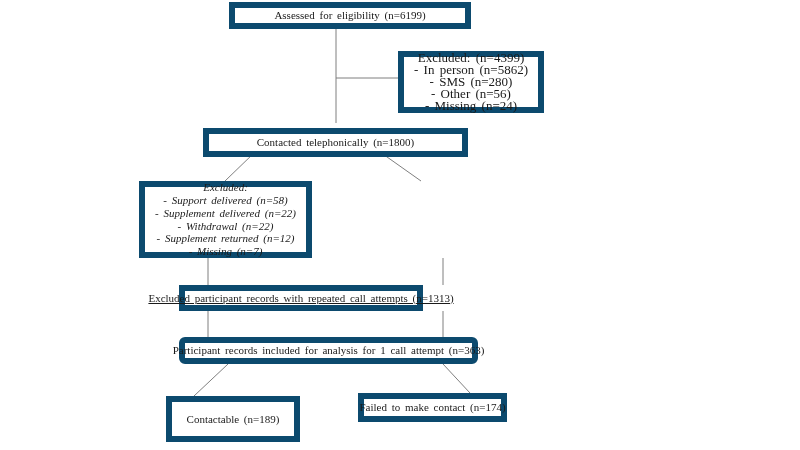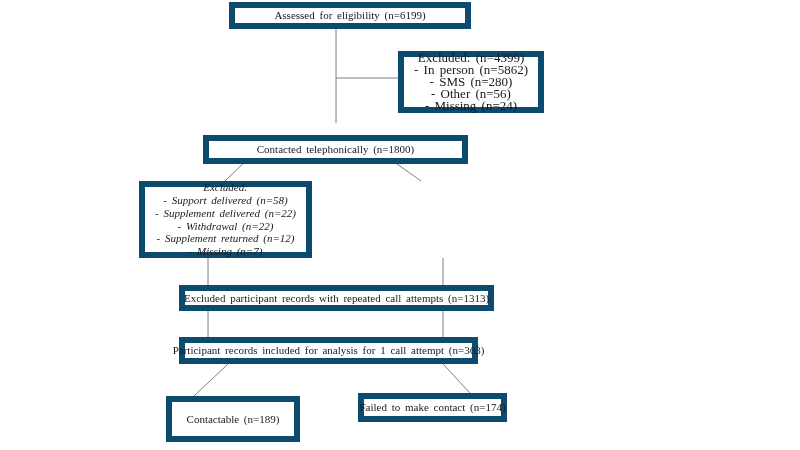--- a/index.html
+++ b/index.html
@@ -39,25 +39,25 @@
     text-align: center;
     font-size: 11px;
     line-height: 12.5px;
     word-spacing: 2px;
   }
   .box .line { white-space: nowrap; }
 
   
   .box-assessed        { left:229px; top:2px;   width:242px; height:27px; }
   .box-excluded-top    { left:398px; top:51px;  width:146px; height:62px; font-size:13px; line-height:12px;align-items:center; }
-  .box-contacted       { left:203px; top:135px; width:265px; height:29px; }
+  .box-contacted       { left:203px; top:128px; width:265px; height:29px; }
   .box-excluded-left   { left:139px; top:181px; width:173px; height:77px; line-height:12.8px;font-style:italic; }
   .box-included-right  { left:358px; top:181px; width:169px; height:77px; line-height:13px; }
-  .box-excluded-records{ left:179px; top:285px; width:315px; height:26px; }
-  .box-analysis        { left:179px; top:337px; width:299px; height:27px; }
+  .box-excluded-records{ left:179px; top:285px; width:244px; height:26px;text-decoration:underline; }
+  .box-analysis        { left:179px; top:337px; width:299px; height:27px;border-radius:6px; }
   .box-contactable     { left:166px; top:396px; width:134px; height:46px; }
   .box-failed          { left:358px; top:393px; width:149px; height:29px;justify-content:center; }
 </style>
 </head>
 <body>
 
 <div class="canvas">
 
   <svg class="connectors" viewBox="0 0 800 450" xmlns="http://www.w3.org/2000/svg">
     <line x1="336" y1="29" x2="336" y2="123"></line>

